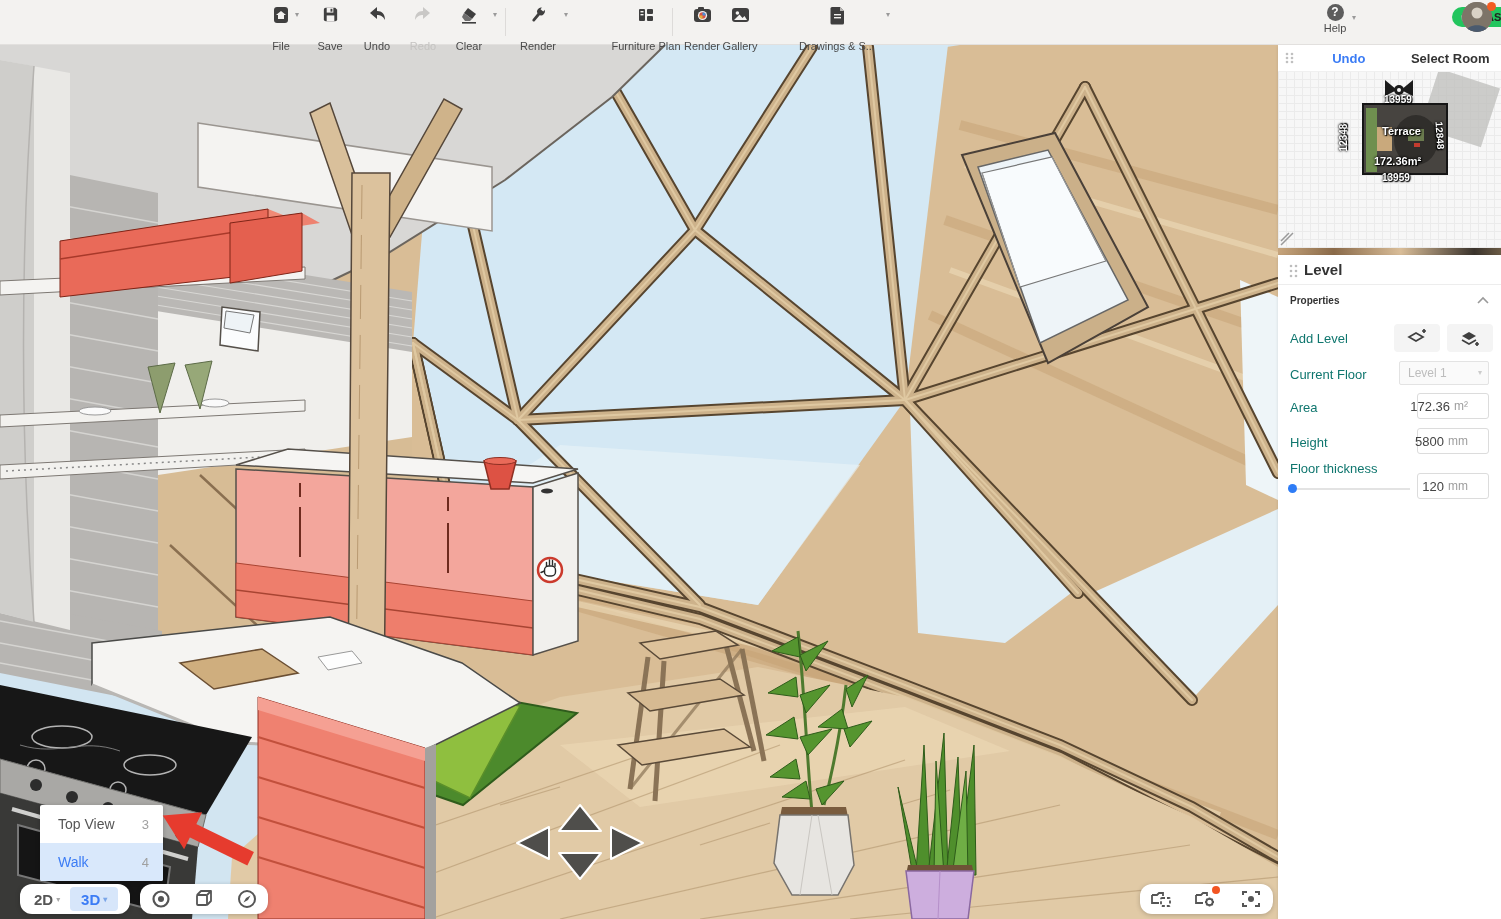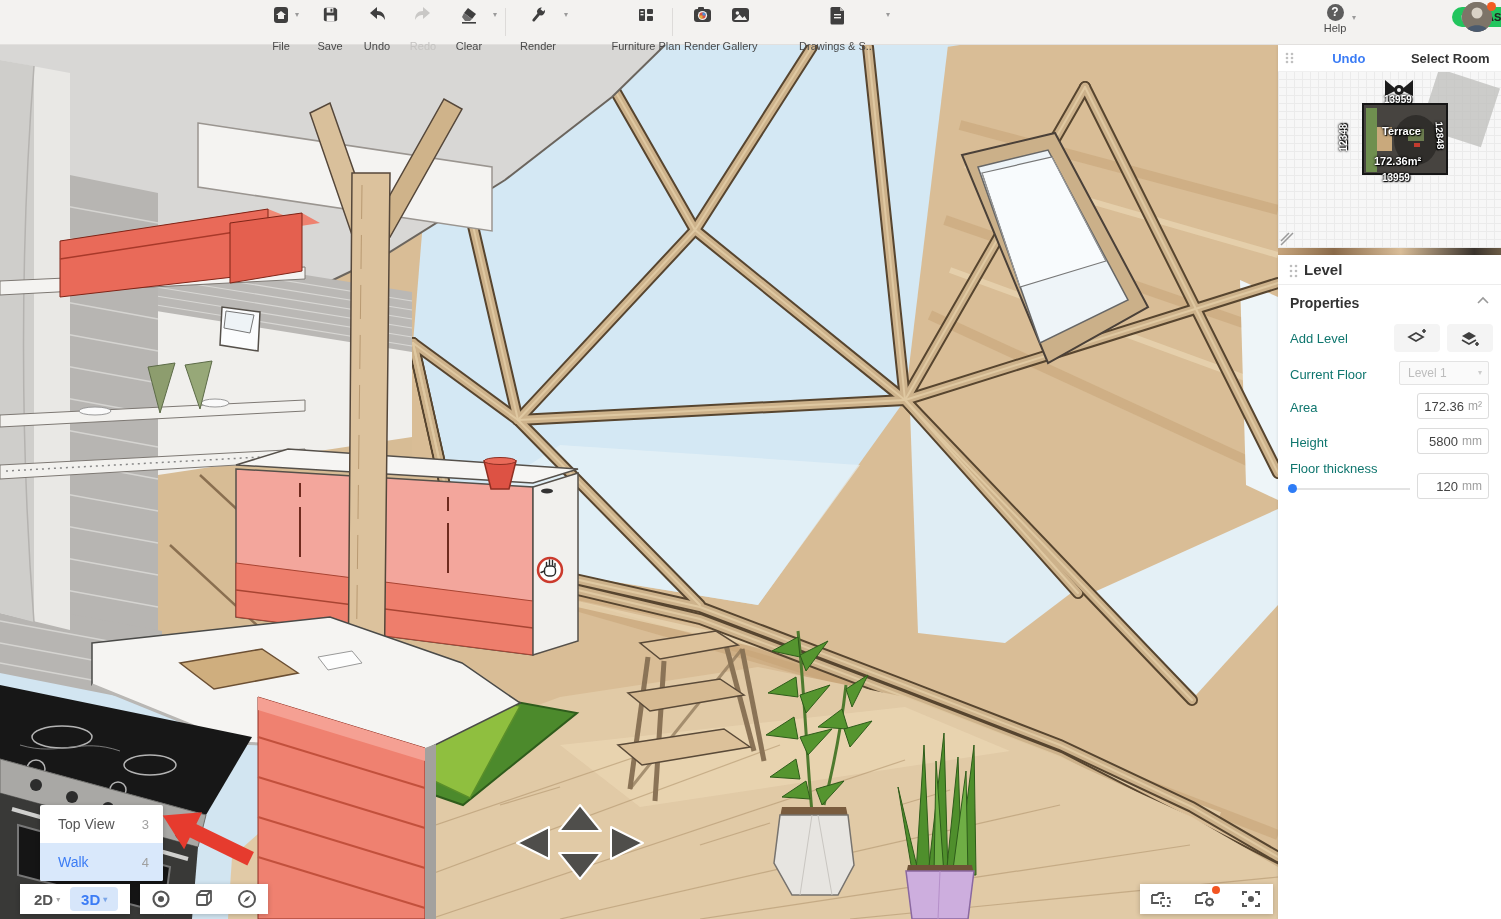--- a/index.html
+++ b/index.html
@@ -41,34 +41,34 @@
   .mm-label { position:absolute; color:#fff; font-weight:bold; font-size:10px; white-space:nowrap; text-shadow:0 0 2px #000,0 0 3px #000,1px 1px 1px #000; }
   #mm-cam { position:absolute; left:103px; top:6px; }
   #map-resize { position:absolute; left:2px; bottom:2px; }
   #panel-gap { position:absolute; left:0; top:203px; width:223px; height:7px;
      background:linear-gradient(90deg,#c7a57c 0%,#8a6a49 25%,#d9bd98 55%,#3a332c 88%,#6b5b45 100%); }
 
   #level-panel { position:absolute; left:0; top:210px; width:248px; height:664px; background:#fff; box-shadow:0 1px 3px rgba(0,0,0,.12); }
   #level-header { position:relative; height:30px; border-bottom:1px solid #ededed; }
   #level-title { position:absolute; left:26px; top:6px; font-size:15px; font-weight:bold; color:#333; }
   .lv-label { position:absolute; left:12px; font-size:13px; color:#0f766e; }
-  .lv-input { position:absolute; width:72px; height:26px; border:1px solid #dcdcdc; border-radius:3px; background:#fff; display:flex; align-items:center; justify-content:flex-end; padding-right:6px; gap:4px; cursor:text; }
+  .lv-input { position:absolute; width:72px; height:26px; border:1px solid #dcdcdc; border-radius:3px; background:#fff; display:flex; align-items:center; justify-content:flex-end; padding-right:20px; gap:4px; cursor:text; }
   .lv-input .val { font-size:13px; color:#444; }
   .lv-input .unit { font-size:12px; color:#9e9e9e; }
   .icon-btn { position:absolute; width:46px; height:28px; background:#f4f4f4; border-radius:4px; display:flex; align-items:center; justify-content:center; cursor:pointer; }
   #cf-select { position:absolute; left:121px; width:90px; height:24px; border:1px solid #e3e3e3; border-radius:2px; background:#fafafa; font-size:12px; color:#bdbdbd; line-height:22px; padding-left:8px; cursor:default; }
   #cf-select .caret { position:absolute; right:6px; top:0; color:#ccc; font-size:8px; }
-  #props-row { position:absolute; left:12px; top:40px; width:199px; font-size:14px; font-weight:bold; color:#333; cursor:pointer; }
+  #props-row { position:absolute; left:12px; top:40px; width:199px; font-size:10px; font-weight:bold; color:#333; cursor:pointer; }
   #props-chevron { position:absolute; right:0; top:1px; }
   #ft-slider { position:absolute; left:12px; top:230px; width:120px; height:8px; cursor:pointer; }
   #ft-track { position:absolute; left:0; top:3px; width:120px; height:2px; background:#e3e3e3; }
   #ft-dot { position:absolute; left:-2px; top:-1px; width:9px; height:9px; border-radius:50%; background:#2e7cf6; }
 
   
-  .float-box { position:absolute; background:#fff; border-radius:0; box-shadow:0 1px 5px rgba(0,0,0,.22); z-index:20; }
+  .float-box { position:absolute; background:#fff; border-radius:12px; box-shadow:0 1px 5px rgba(0,0,0,.22); z-index:20; }
   #view-menu { left:40px; top:805px; width:123px; border-radius:2px; overflow:hidden; }
   .vm-row { height:38px; display:flex; align-items:center; padding:0 14px 0 18px; font-size:14px; color:#555; cursor:pointer; }
   .vm-row .sc { margin-left:auto; color:#a0a0a0; font-size:13px; }
   .vm-row.active { background:#d9e8fb; color:#3b7cf5;align-items:center; }
   #red-arrow { position:absolute; left:150px; top:798px; z-index:25; pointer-events:none; }
   #mode-box { left:20px; top:884px; width:110px; height:30px; display:flex; align-items:center; padding:0 6px; }
   #mode-2d { font-size:15px; font-weight:bold; color:#555; margin-left:8px; cursor:pointer; }
   #mode-3d { margin-left:10px; width:48px; height:24px; background:#d7e6fa; border-radius:4px; display:flex; align-items:center; justify-content:center; font-size:15px; font-weight:bold; color:#3b7cf5; cursor:pointer; }
   .mini-caret { font-size:8px; color:#a8a8a8; margin-left:3px; }
   #mode-3d .mini-caret { color:#7ba6e8; }

